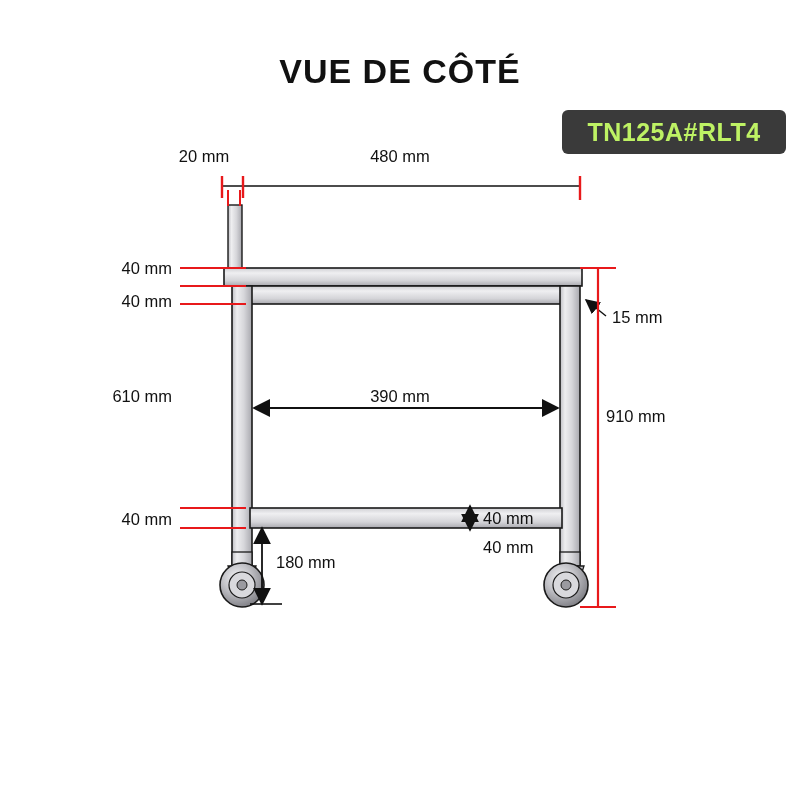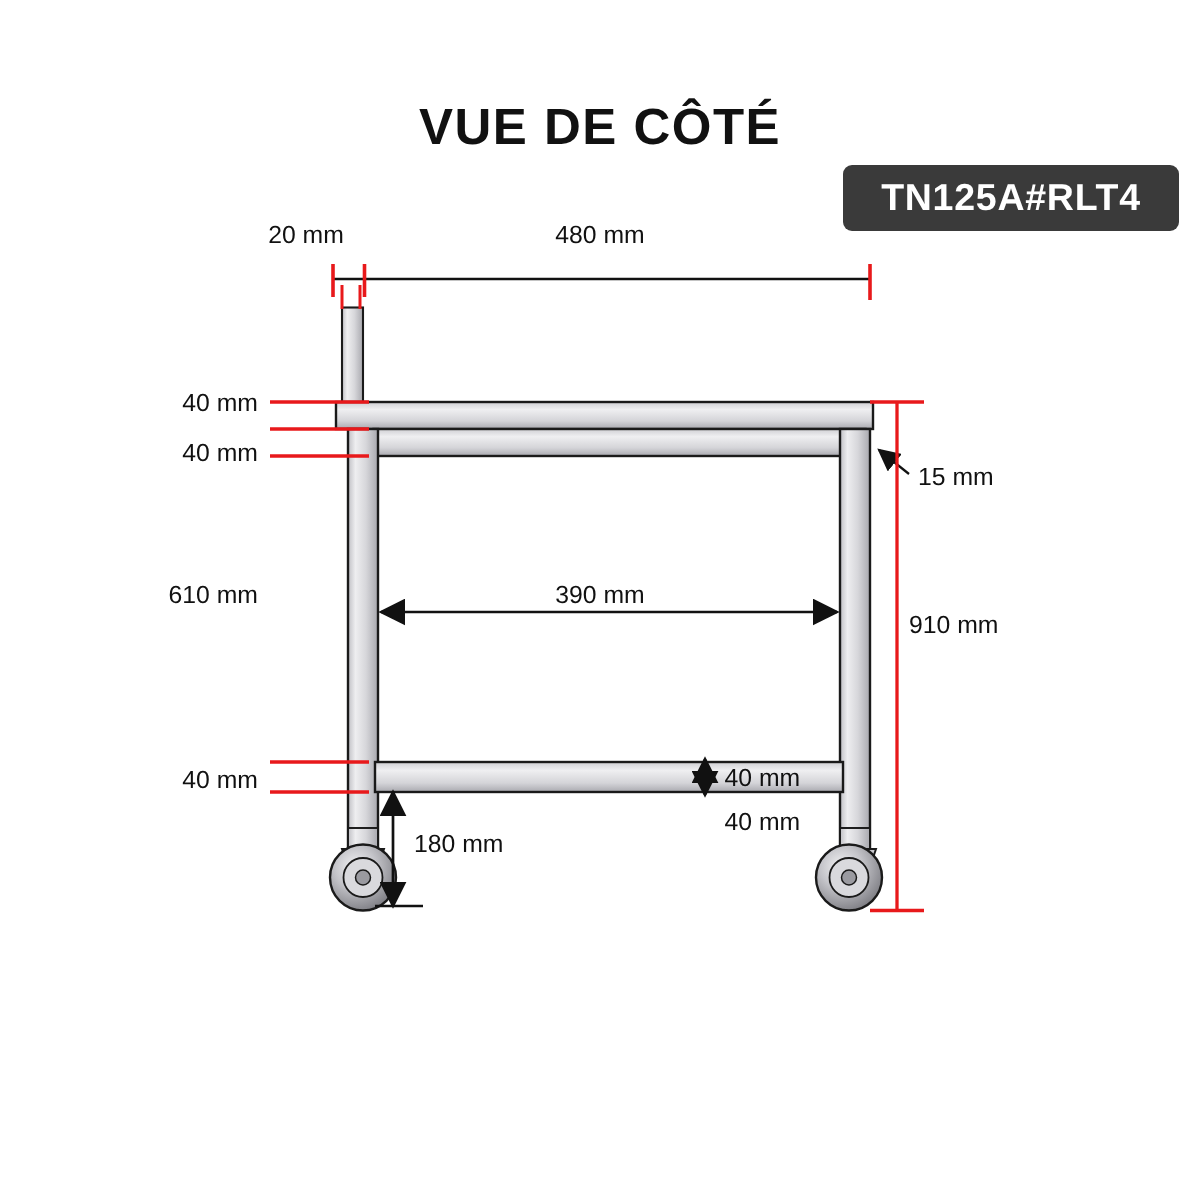--- a/index.html
+++ b/index.html
@@ -12,38 +12,38 @@
   }
   #stage {
     position: relative;
     width: 800px;
     height: 800px;
     background: #ffffff;
     overflow: hidden;
   }
   #title {
     position: absolute;
-    top: 66px;
+    top: 52px;
     left: 0;
     width: 800px;
     text-align: center;
     font-size: 34px;
     font-weight: bold;
     letter-spacing: 1px;
     color: #111111;
   }
   #badge {
     position: absolute;
     top: 110px;
     left: 562px;
     width: 224px;
     height: 44px;
     background: #3a3a3a;
     border-radius: 6px;
-    color: #ffffff;
+    color: #bef264;
     font-size: 25px;
     font-weight: bold;
     display: flex;
     align-items: center;
     justify-content: center;
     letter-spacing: 0.5px;
   }
   svg#drawing {
     position: absolute;
     top: 0;

